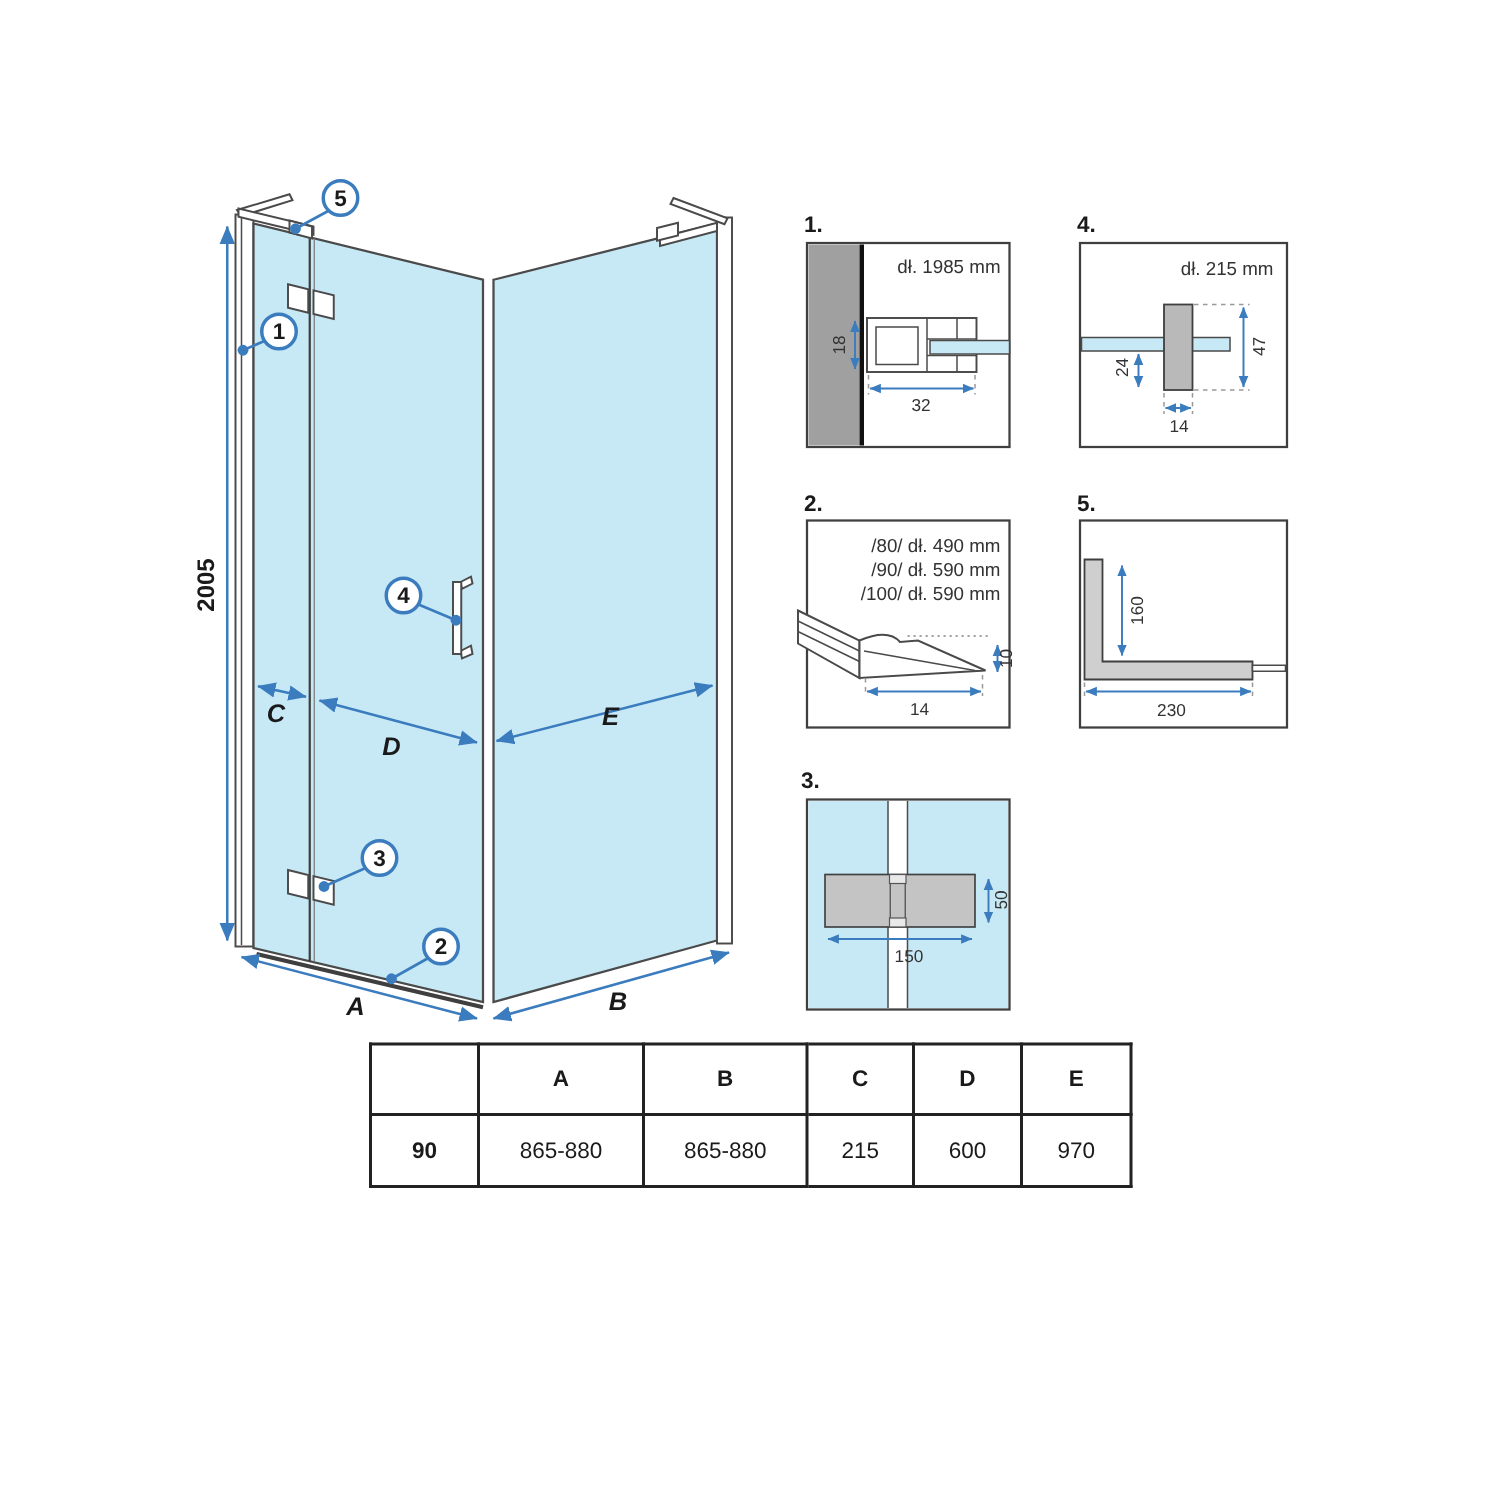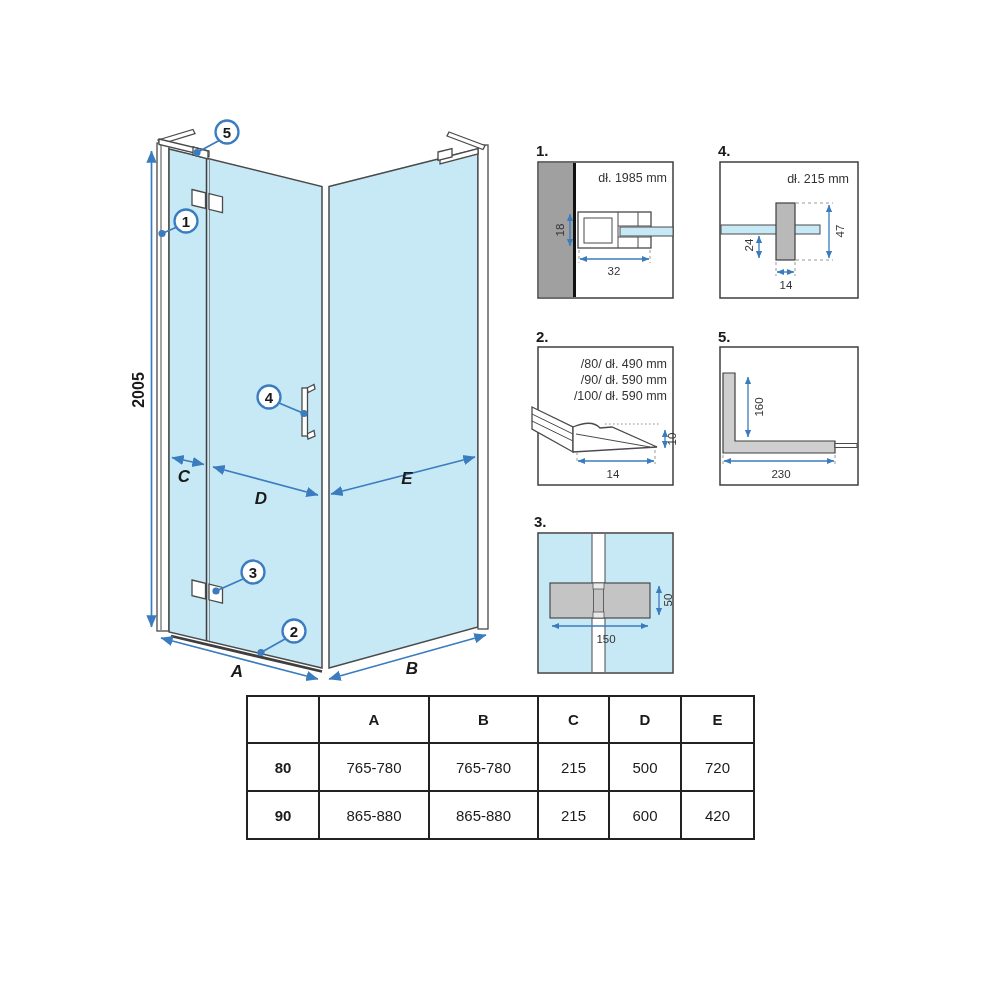--- a/index.html
+++ b/index.html
@@ -282,30 +282,22 @@
   <tbody>
         <tr style="height:47px">
     <th></th>
     <th>A</th>
     <th>B</th>
     <th>C</th>
     <th>D</th>
     <th>E</th>
   </tr>
   <tr style="height:48px">
-    <td class="rowlab">80</td>
-    <td>765-780</td>
-    <td>765-780</td>
-    <td>215</td>
-    <td>500</td>
-    <td>720</td>
-  </tr>
-  <tr style="height:48px">
     <td class="rowlab">90</td>
     <td>865-880</td>
     <td>865-880</td>
     <td>215</td>
     <td>600</td>
-    <td>420</td>
+    <td>970</td>
   </tr>
 </tbody>
     </table>
 </div>
 
 </body></html>

